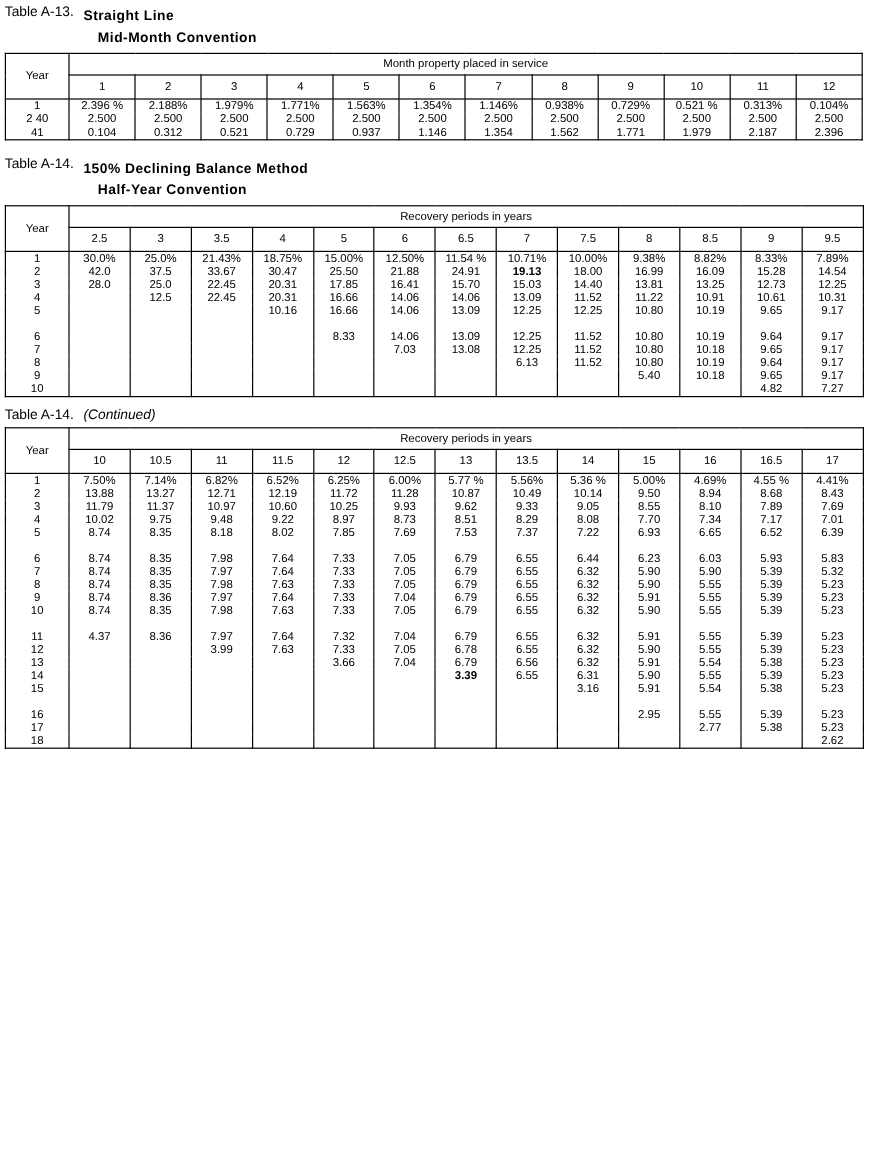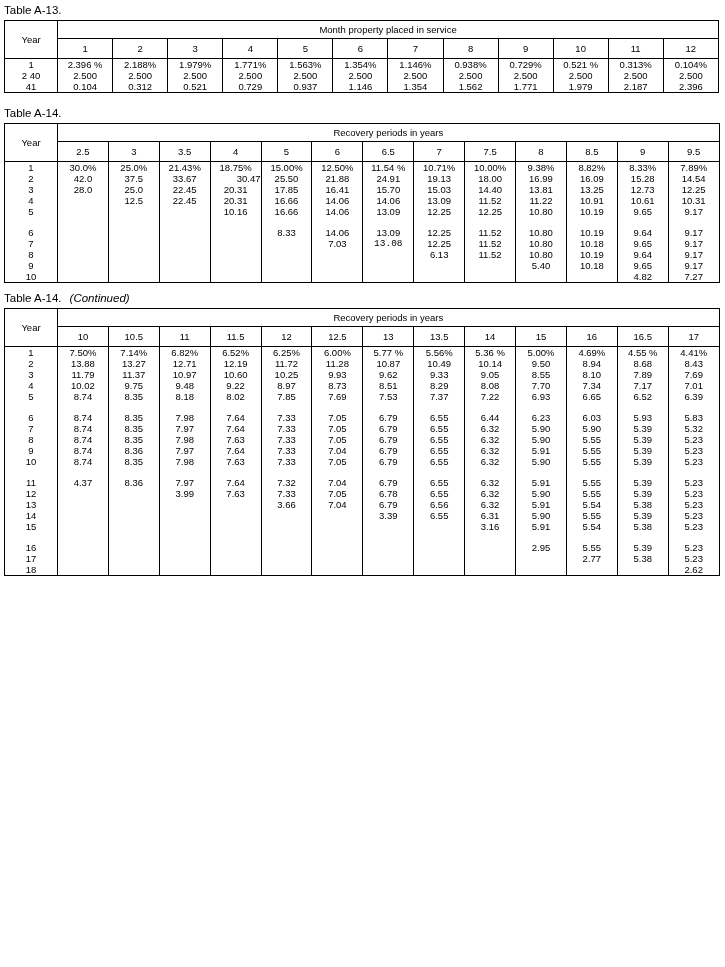--- a/index.html
+++ b/index.html
@@ -103,20 +103,24 @@
   .col-year { width: 53px; }
 </style>
 </head>
 <body>
 
 <div class="page">
 
   <div class="block13">
     <div class="cap-row">
       <span class="cap-label">Table A-13.</span>
+      <span>
+        <span class="cap-title">Straight Line</span><br>
+        <span class="cap-title2">Mid-Month Convention</span>
+      </span>
     </div>
 
     <div style="height:4px"></div>
 
     <table class="dep t13">
       <colgroup>
         <col class="col-year">
         <col span="12" style="width:55px">
       </colgroup>
       <tbody>
@@ -186,20 +190,24 @@
         </tr>
       </tbody>
     </table>
   </div>
 
   <div class="gap-a"></div>
 
   <div class="block14">
     <div class="cap-row">
       <span class="cap-label">Table A-14.</span>
+      <span>
+        <span class="cap-title">150% Declining Balance Method</span><br>
+        <span class="cap-title2">Half-Year Convention</span>
+      </span>
     </div>
 
     <div style="height:4px"></div>
 
     <table class="dep t14">
       <colgroup>
         <col class="col-year">
         <col span="13" style="width:50.9px">
       </colgroup>
       <tbody>
@@ -238,25 +246,25 @@
             <td class="datacell" style="border-bottom: none;">9.38%</td>
             <td class="datacell" style="border-bottom: none;">8.82%</td>
             <td class="datacell" style="border-bottom: none;">8.33%</td>
             <td class="datacell" style="border-bottom: none;">7.89%</td>
           </tr>
           <tr>
             <td class="yearcell" style="border-top: none; border-bottom: none;">2</td>
             <td class="datacell" style="border-top: none; border-bottom: none;">42.0</td>
             <td class="datacell" style="border-top: none; border-bottom: none;">37.5</td>
             <td class="datacell" style="border-top: none; border-bottom: none;">33.67</td>
-            <td class="datacell" style="border-top: none; border-bottom: none; text-align: right;">30.47</td>
+            <td class="datacell" style="border-top: none; border-bottom: none;">30.47</td>
             <td class="datacell" style="border-top: none; border-bottom: none;">25.50</td>
             <td class="datacell" style="border-top: none; border-bottom: none;">21.88</td>
             <td class="datacell" style="border-top: none; border-bottom: none;">24.91</td>
-            <td class="datacell" style="border-top: none; border-bottom: none;">19.13</td>
+            <td class="datacell" style="border-top: none; border-bottom: none; font-weight: bold;">19.13</td>
             <td class="datacell" style="border-top: none; border-bottom: none;">18.00</td>
             <td class="datacell" style="border-top: none; border-bottom: none;">16.99</td>
             <td class="datacell" style="border-top: none; border-bottom: none;">16.09</td>
             <td class="datacell" style="border-top: none; border-bottom: none;">15.28</td>
             <td class="datacell" style="border-top: none; border-bottom: none;">14.54</td>
           </tr>
           <tr>
             <td class="yearcell" style="border-top: none; border-bottom: none;">3</td>
             <td class="datacell" style="border-top: none; border-bottom: none;">28.0</td>
             <td class="datacell" style="border-top: none; border-bottom: none;">25.0</td>
@@ -337,21 +345,21 @@
             <td class="datacell" style="border-top: none; border-bottom: none;">9.17</td>
           </tr>
           <tr>
             <td class="yearcell" style="border-top: none; border-bottom: none;">7</td>
             <td class="datacell" style="border-top: none; border-bottom: none;"></td>
             <td class="datacell" style="border-top: none; border-bottom: none;"></td>
             <td class="datacell" style="border-top: none; border-bottom: none;"></td>
             <td class="datacell" style="border-top: none; border-bottom: none;"></td>
             <td class="datacell" style="border-top: none; border-bottom: none;"></td>
             <td class="datacell" style="border-top: none; border-bottom: none;">7.03</td>
-            <td class="datacell" style="border-top: none; border-bottom: none; font-family: Liberation Mono, monospace;">13.08</td>
+            <td class="datacell" style="border-top: none; border-bottom: none;">13.08</td>
             <td class="datacell" style="border-top: none; border-bottom: none;">12.25</td>
             <td class="datacell" style="border-top: none; border-bottom: none;">11.52</td>
             <td class="datacell" style="border-top: none; border-bottom: none;">10.80</td>
             <td class="datacell" style="border-top: none; border-bottom: none;">10.18</td>
             <td class="datacell" style="border-top: none; border-bottom: none;">9.65</td>
             <td class="datacell" style="border-top: none; border-bottom: none;">9.17</td>
           </tr>
           <tr>
             <td class="yearcell" style="border-top: none; border-bottom: none;">8</td>
             <td class="datacell" style="border-top: none; border-bottom: none;"></td>
@@ -682,21 +690,21 @@
             <td class="datacell" style="border-top: none; border-bottom: none;">5.23</td>
           </tr>
           <tr>
             <td class="yearcell" style="border-top: none; border-bottom: none;">14</td>
             <td class="datacell" style="border-top: none; border-bottom: none;"></td>
             <td class="datacell" style="border-top: none; border-bottom: none;"></td>
             <td class="datacell" style="border-top: none; border-bottom: none;"></td>
             <td class="datacell" style="border-top: none; border-bottom: none;"></td>
             <td class="datacell" style="border-top: none; border-bottom: none;"></td>
             <td class="datacell" style="border-top: none; border-bottom: none;"></td>
-            <td class="datacell" style="border-top: none; border-bottom: none;">3.39</td>
+            <td class="datacell" style="border-top: none; border-bottom: none; font-weight: bold;">3.39</td>
             <td class="datacell" style="border-top: none; border-bottom: none;">6.55</td>
             <td class="datacell" style="border-top: none; border-bottom: none;">6.31</td>
             <td class="datacell" style="border-top: none; border-bottom: none;">5.90</td>
             <td class="datacell" style="border-top: none; border-bottom: none;">5.55</td>
             <td class="datacell" style="border-top: none; border-bottom: none;">5.39</td>
             <td class="datacell" style="border-top: none; border-bottom: none;">5.23</td>
           </tr>
           <tr>
             <td class="yearcell" style="border-top: none; border-bottom: none;">15</td>
             <td class="datacell" style="border-top: none; border-bottom: none;"></td>

